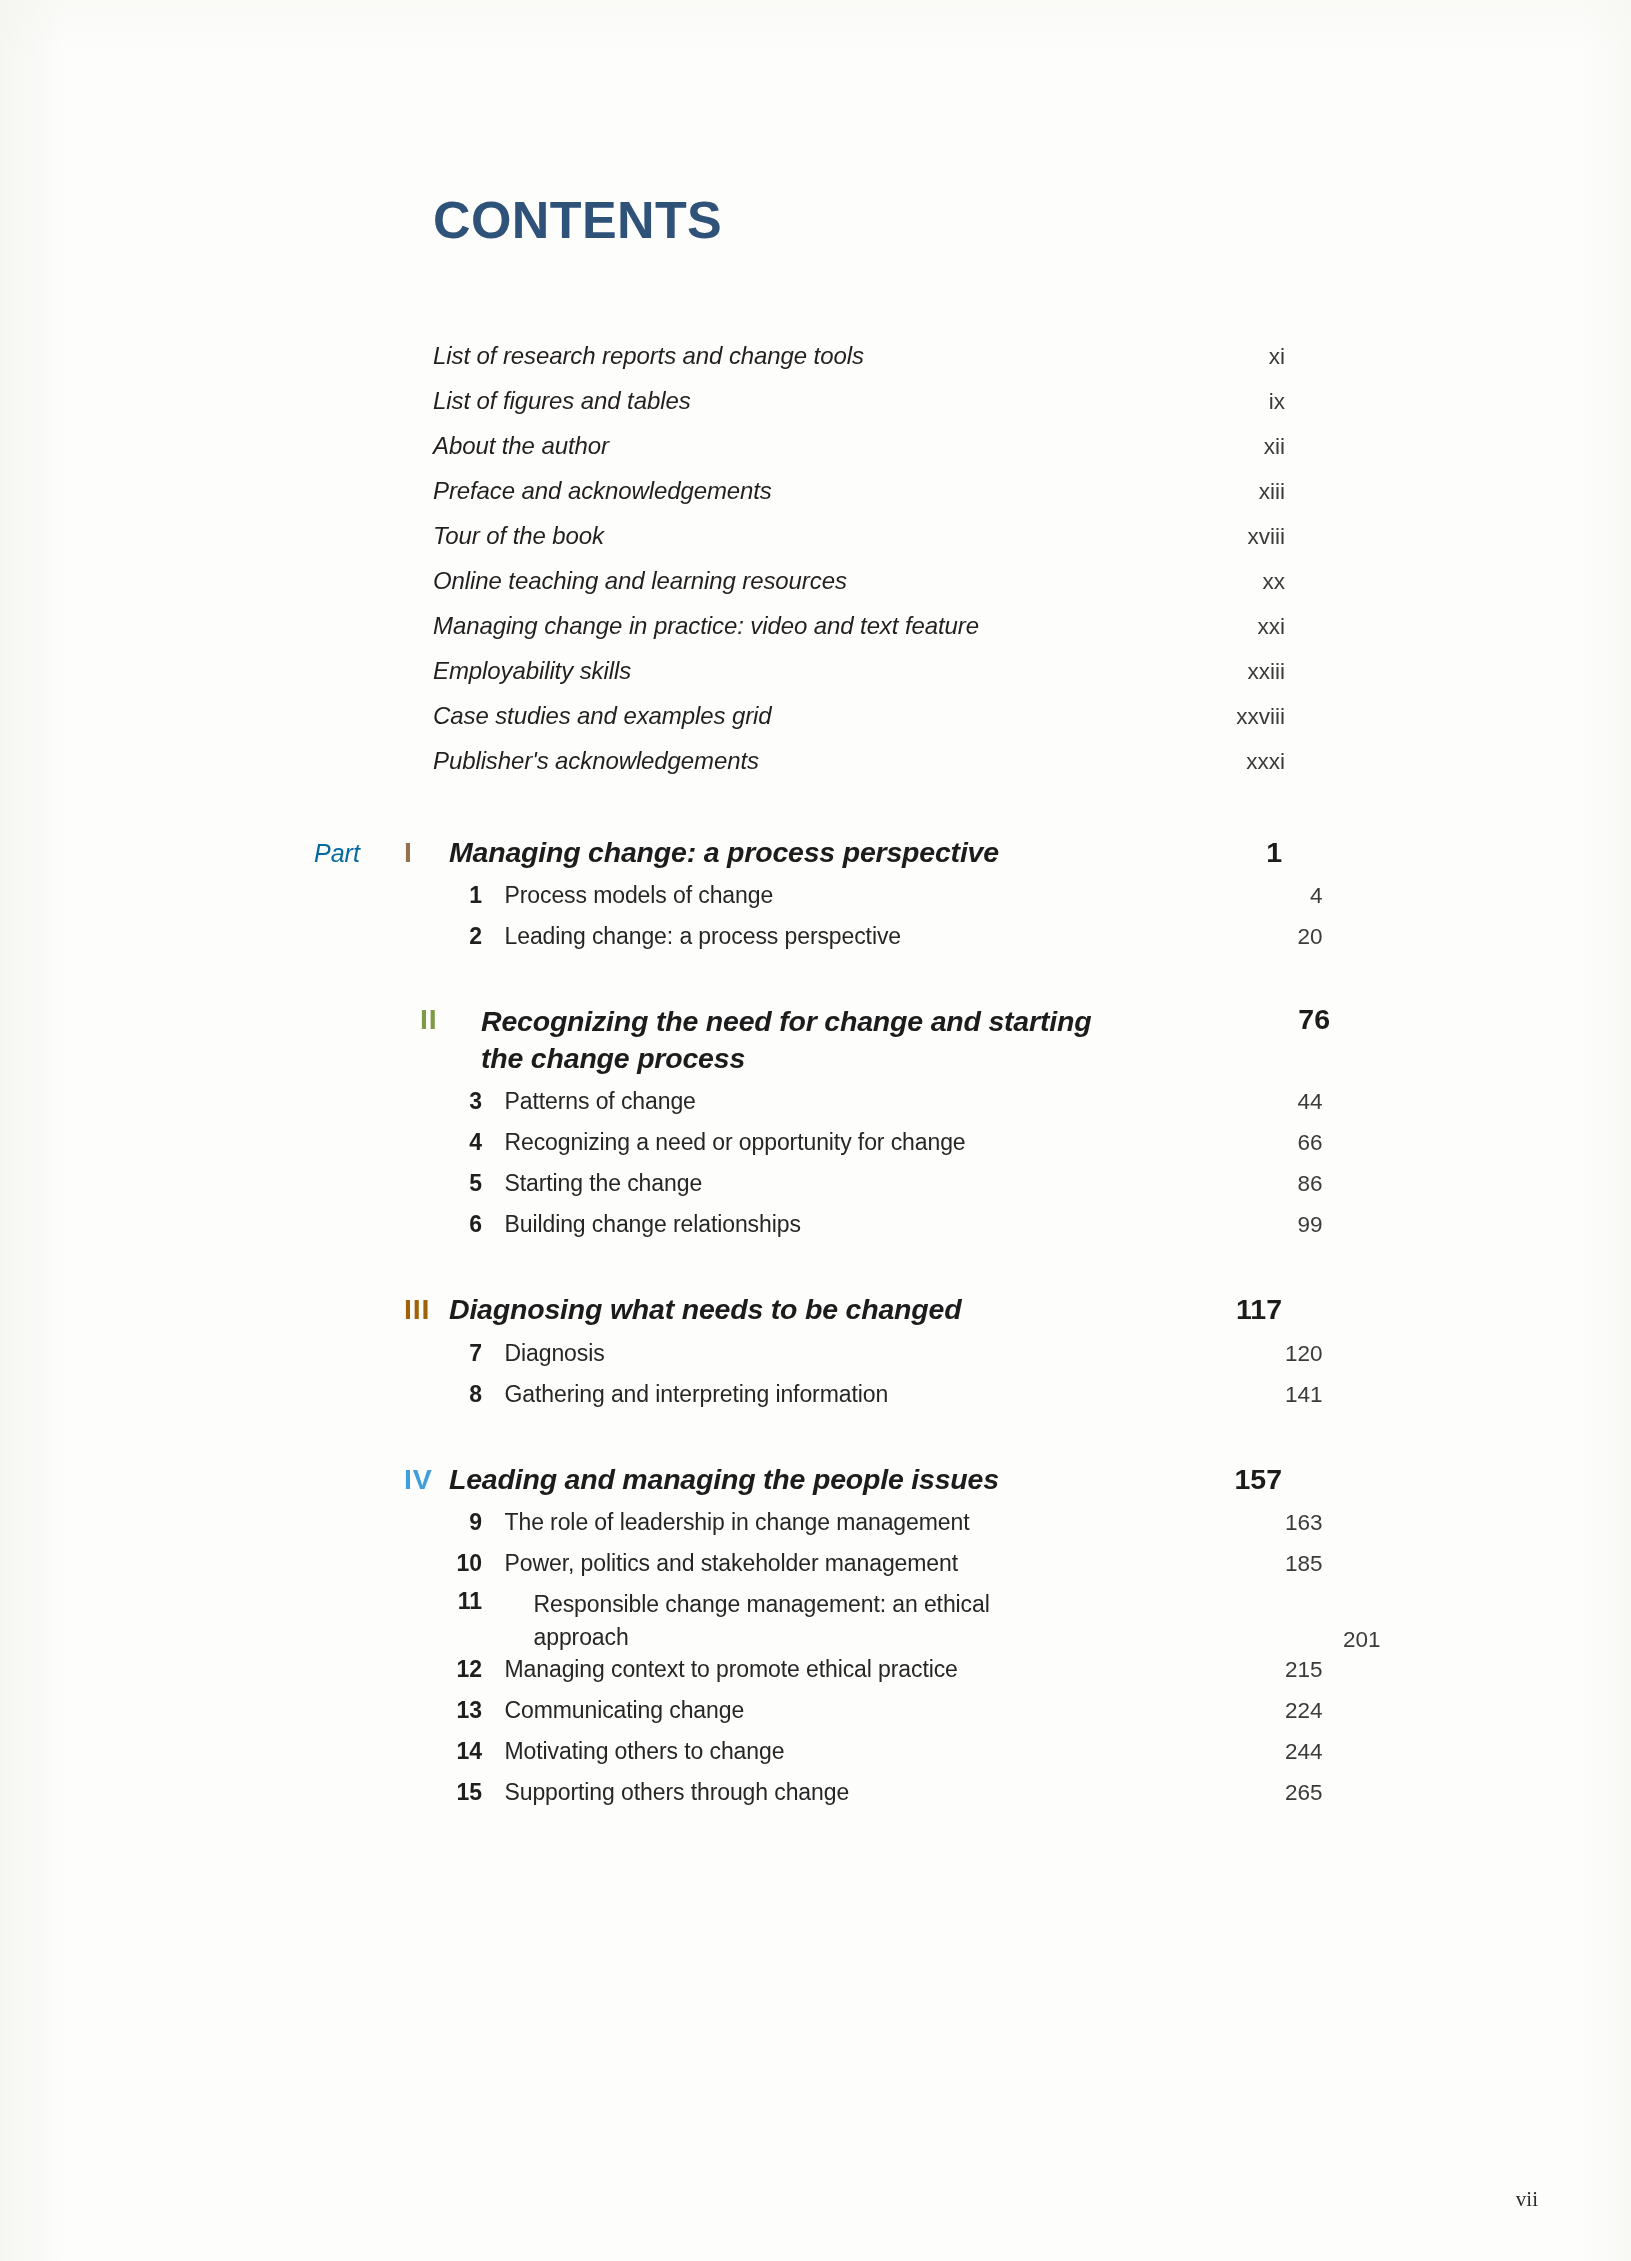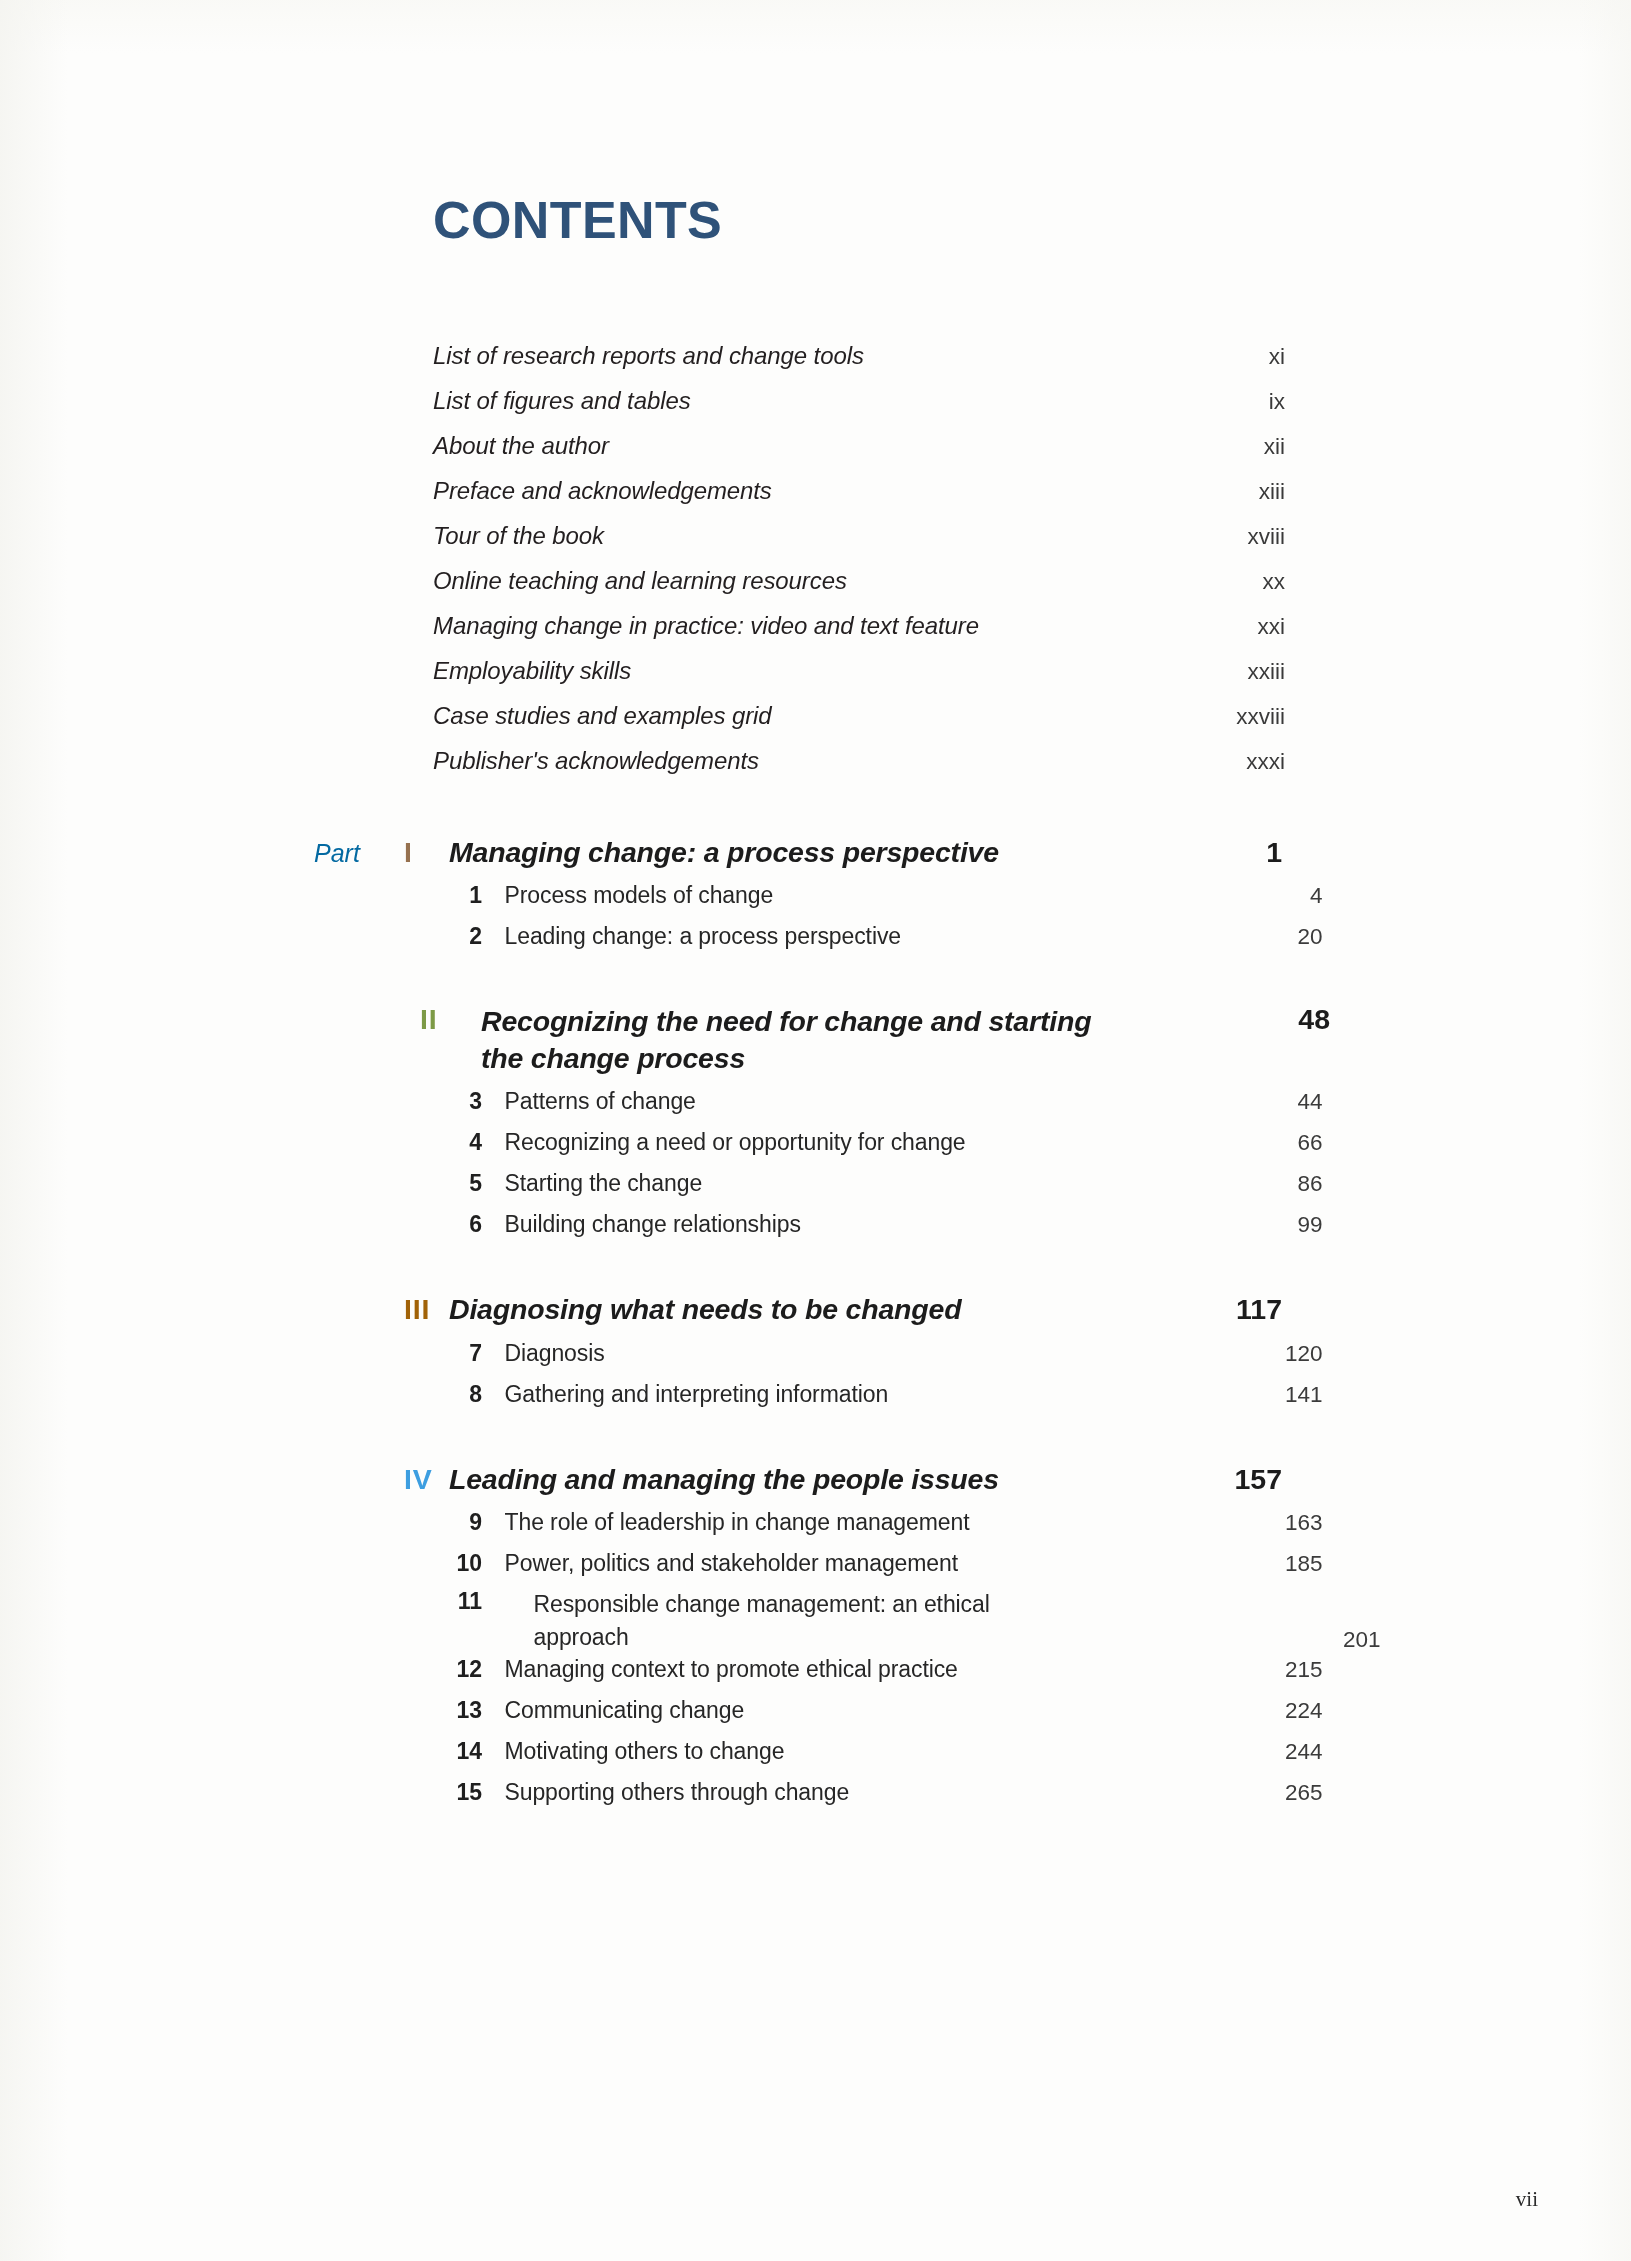--- a/index.html
+++ b/index.html
@@ -289,21 +289,21 @@
           </div>
         </div>
         <div class="part-block" style="margin-top: 42px;">
           <div class="part-head two-line">
             <div class="part-word"></div>
             <div class="part-numeral" style="color: rgb(125, 154, 70);">II</div>
             <div class="part-title">
               <span class="ln">Recognizing the need for change and starting</span>
               <span class="ln">the change process</span>
             </div>
-            <div class="part-page">48</div>
+            <div class="part-page">76</div>
           </div>
           <div class="chapters">
             <div class="ch-row">
               <div class="ch-num">3</div>
               <div class="ch-title">
                 <span class="ln">Patterns of change</span>
               </div>
               <div class="ch-page">44</div>
             </div>
             <div class="ch-row">

